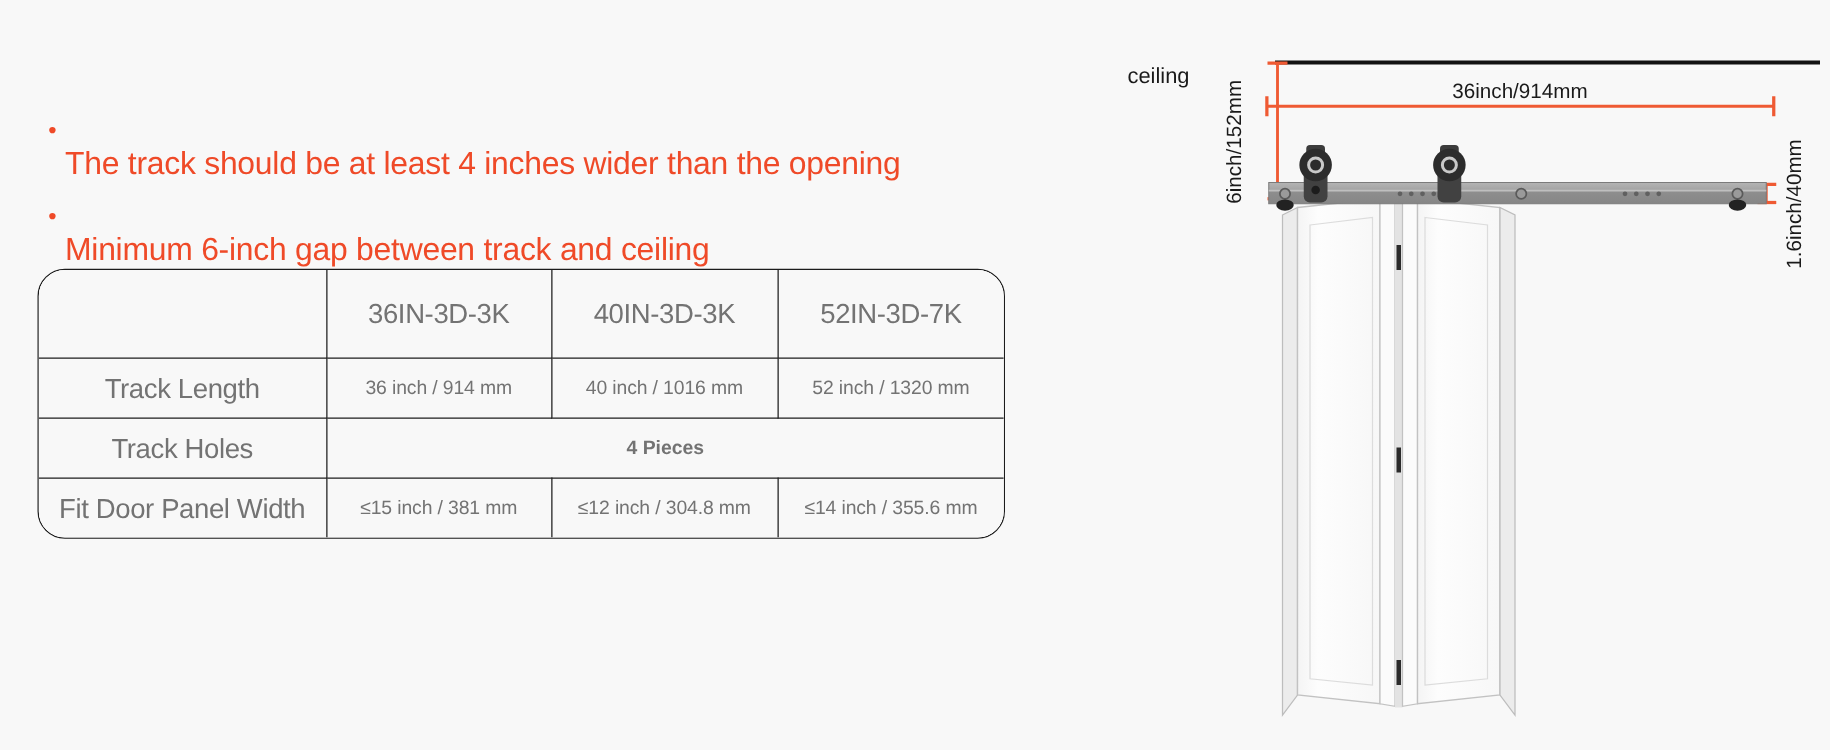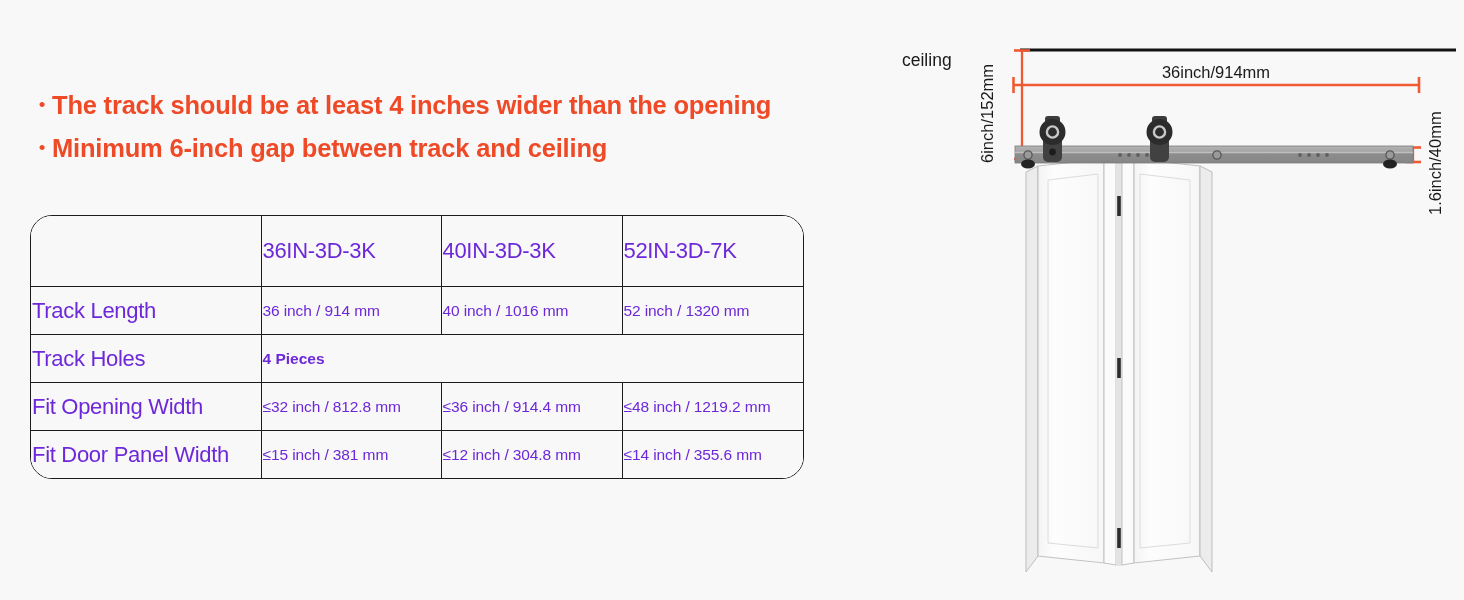--- a/index.html
+++ b/index.html
@@ -40,24 +40,25 @@
     font-size: 19px;
     line-height: 34px;
     width: 20px;
     flex: 0 0 20px;
     text-align: center;
     margin-left: 2px;
   }
   .bullet-text {
     color: #ef4a28;
     font-size: 25.5px;
-    font-weight: 700;
+    font-weight: 400;
     line-height: 34px;
     letter-spacing: -0.2px;
     white-space: nowrap;
+    margin-top: 26px;
   }
 
   
   #spec-table-wrap {
     position: absolute;
     left: 30px;
     top: 215px;
     width: 772px;
     border: 1.4px solid #1c1c1c;
     border-radius: 22px;
@@ -65,22 +66,23 @@
     background: #f8f8f8;
   }
   table.spec {
     border-collapse: collapse;
     width: 100%;
     table-layout: fixed;
     background: #f8f8f8;
   }
   table.spec td {
     border: 1.1px solid #1c1c1c;
+    text-align: center;
     vertical-align: middle;
-    color: #6d28d9;
+    color: #737373;
     background: #f8f8f8;
   }
   table.spec tr td:first-child { border-left: none; }
   table.spec tr td:last-child  { border-right: none; }
   table.spec tr:first-child td { border-top: none; }
   table.spec tr:last-child td  { border-bottom: none; }
 
   td.corner-blank { border-left: none; }
 
   td.hdr {
@@ -157,26 +159,20 @@
           <td class="val">36 inch / 914 mm</td>
           <td class="val">40 inch / 1016 mm</td>
           <td class="val">52 inch / 1320 mm</td>
         </tr>
 
         <tr>
           <td class="rowlabel">Track Holes</td>
           <td class="merged" colspan="3">4 Pieces</td>
         </tr>
 
-        <tr>
-          <td class="rowlabel">Fit Opening Width</td>
-          <td class="val">≤32 inch / 812.8 mm</td>
-          <td class="val">≤36 inch / 914.4 mm</td>
-          <td class="val">≤48 inch / 1219.2 mm</td>
-        </tr>
 
         <tr>
           <td class="rowlabel">Fit Door Panel Width</td>
           <td class="val">≤15 inch / 381 mm</td>
           <td class="val">≤12 inch / 304.8 mm</td>
           <td class="val">≤14 inch / 355.6 mm</td>
         </tr>
       </tbody>
     </table>
   </div>

